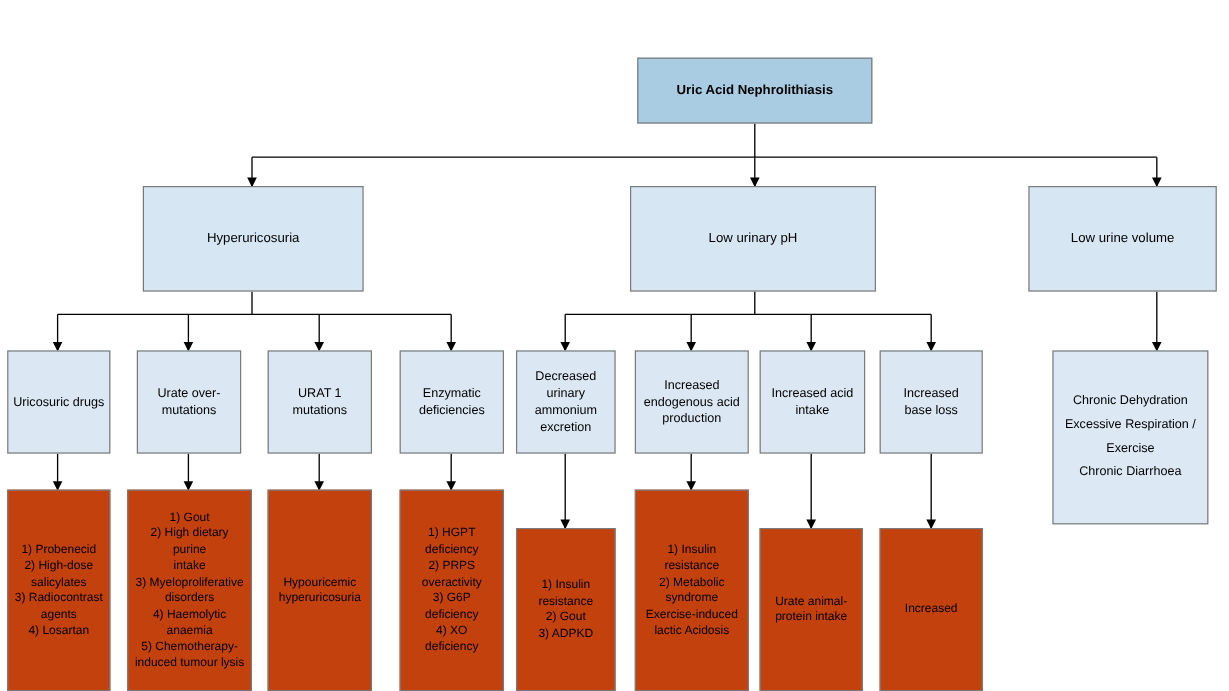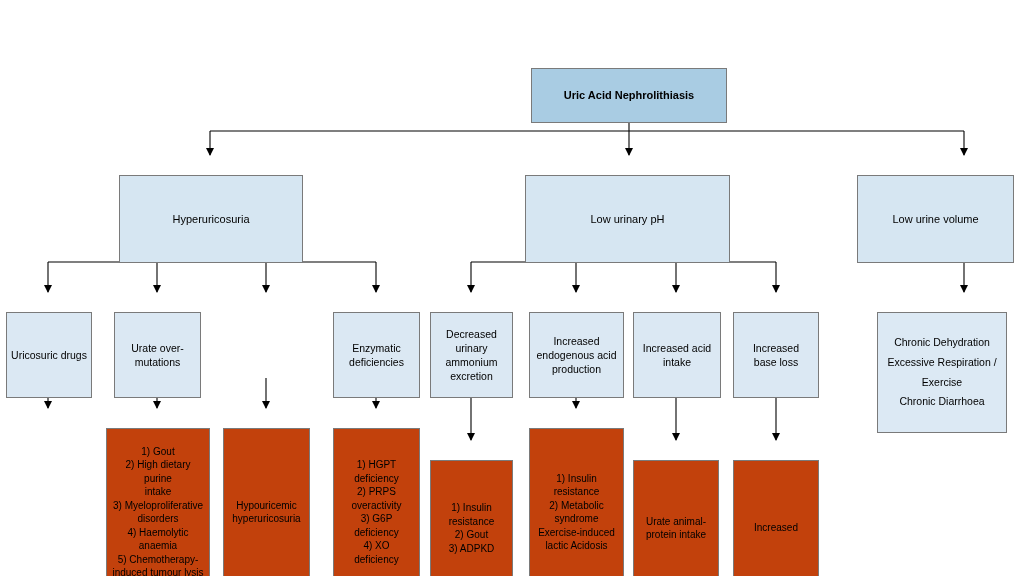--- a/index.html
+++ b/index.html
@@ -21,21 +21,20 @@
     border: 1px solid #7a7a7a;
     background: #dbe8f3;
     display: flex;
     align-items: center;
     justify-content: center;
     text-align: center;
     color: #000000;
     font-size: 10.5px;
     line-height: 1.35;
     padding: 3px 4px;
-    margin-top: 20px;
   }
   .node.root {
     background: #a9cce3;
     font-weight: bold;
     font-size: 11px;
   }
   .node.level2 {
     background: #d6e6f2;
     font-size: 11px;
   }
@@ -142,20 +141,24 @@
     <span>Low urine volume</span>
   </div>
 
   <div class="node level3" style="left:6px; top:292px; width:86px; height:86px;align-items:center;">
     <span>Uricosuric drugs</span>
   </div>
   <div class="node level3" style="left:114px; top:292px; width:87px; height:86px;">
     <span>Urate over-
 mutations</span>
   </div>
+  <div class="node level3" style="left:223px; top:292px; width:87px; height:86px;">
+    <span>URAT 1
+mutations</span>
+  </div>
   <div class="node level3" style="left:430px; top:292px; width:83px; height:86px;">
     <span>Decreased
 urinary
 ammonium
 excretion</span>
   </div>
   <div class="node level3" style="left:333px; top:292px; width:87px; height:86px;">
     <span>Enzymatic
 deficiencies</span>
   </div>
@@ -166,27 +169,35 @@
   </div>
   <div class="node level3" style="left:633px; top:292px; width:88px; height:86px;">
     <span>Increased acid
 intake</span>
   </div>
   <div class="node level3" style="left:733px; top:292px; width:86px; height:86px;">
     <span>Increased
 base loss</span>
   </div>
 
-  <div class="node volume-leaf" style="left:877px; top:292px; width:130px; height:121px;">
+  <div class="node volume-leaf" style="left:877px; top:292px; width:130px; height:145px;">
     <span>Chronic Dehydration
 Excessive Respiration /
 Exercise
 Chronic Diarrhoea</span>
   </div>
 
+  <div class="node leaf" style="left:6px; top:408px; width:86px; height:168px;">
+    <span>1) Probenecid
+2) High-dose
+salicylates
+3) Radiocontrast
+agents
+4) Losartan</span>
+  </div>
   <div class="node leaf" style="left:106px; top:408px; width:104px; height:168px;">
     <span>1) Gout
 2) High dietary purine
 intake
 3) Myeloproliferative
 disorders
 4) Haemolytic
 anaemia
 5) Chemotherapy-
 induced tumour lysis</span>

